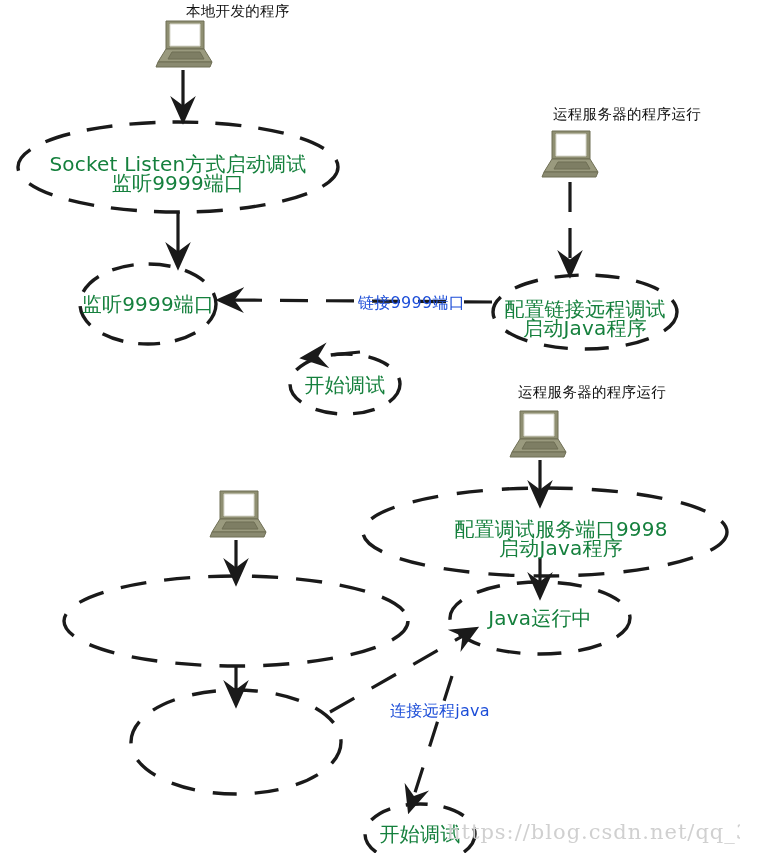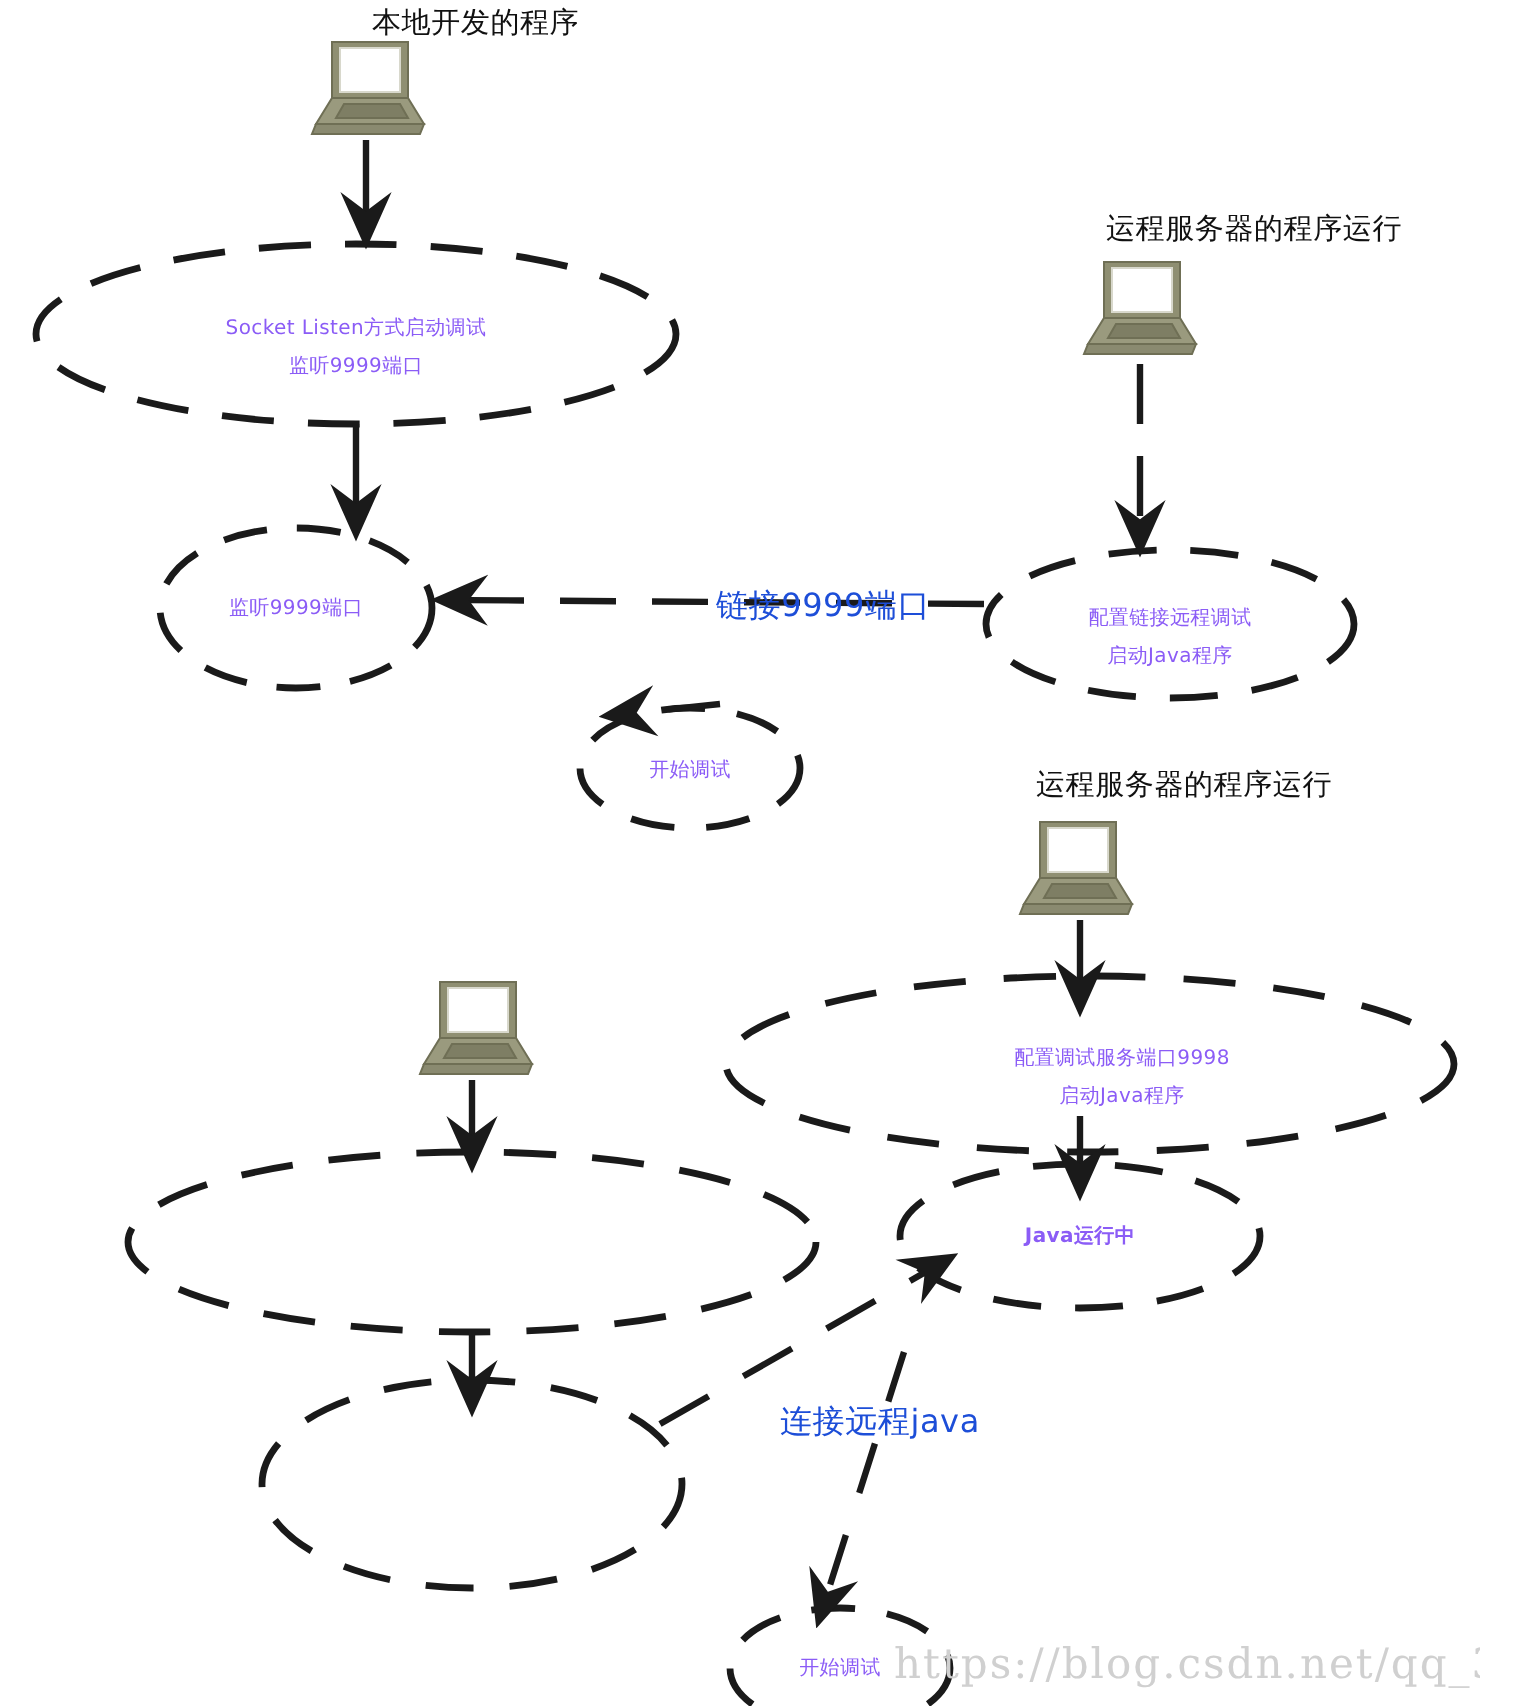--- a/index.html
+++ b/index.html
@@ -20,22 +20,22 @@
   #canvas svg.layer {
     position: absolute;
     left: 0;
     top: 0;
     width: 766px;
     height: 853px;
   }
   .node-label {
     position: absolute;
     text-align: center;
-    color: #8b5cf6;
-    font-size: 10px;
+    color: #15803d;
+    font-size: 20px;
     line-height: 19px;
     white-space: nowrap;
     letter-spacing: 0.2px;
   }
   .node-label .l2 { display: block; }
   .caption {
     position: absolute;
     color: #111111;
     font-size: 14.5px;
     white-space: nowrap;
@@ -178,21 +178,21 @@
   <div class="node-label" style="left:493px; top:300px; width:184px;">
     <span>配置链接远程调试</span>
     <span class="l2">启动Java程序</span>
   </div>
 
   <div class="node-label" style="left:379px; top:520px; width:364px;">
     <span>配置调试服务端口9998</span>
     <span class="l2">启动Java程序</span>
   </div>
 
-  <div class="node-label" style="left:450px; top:609px; width:180px;font-weight:bold;">
+  <div class="node-label" style="left:450px; top:609px; width:180px;">
     <span>Java运行中</span>
   </div>
 
 
 
   <div class="node-label" style="left:365px; top:825px; width:110px;">
     <span>开始调试</span>
   </div>
 
   <div class="edge-label" style="left:358px; top:293px;">链接9999端口</div>

